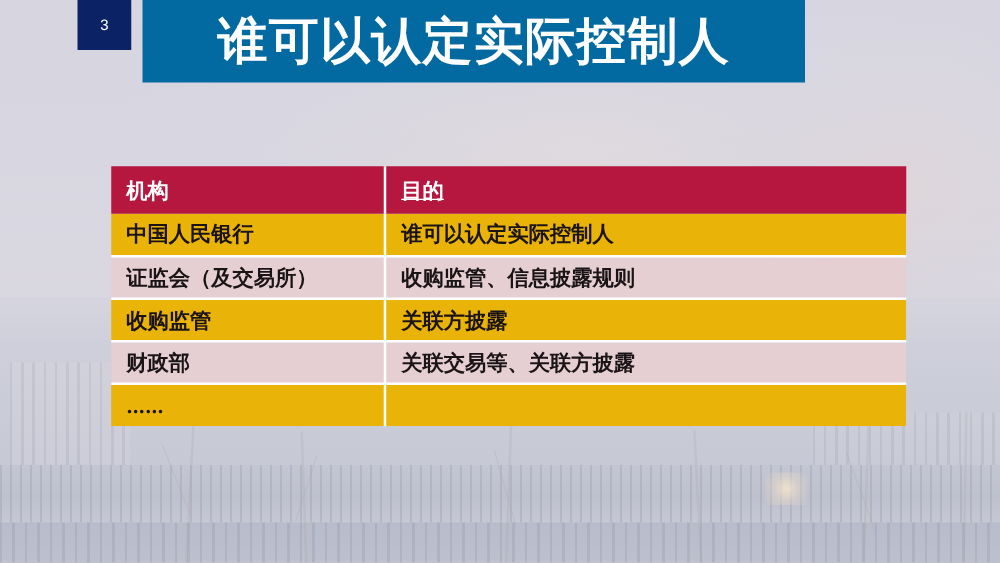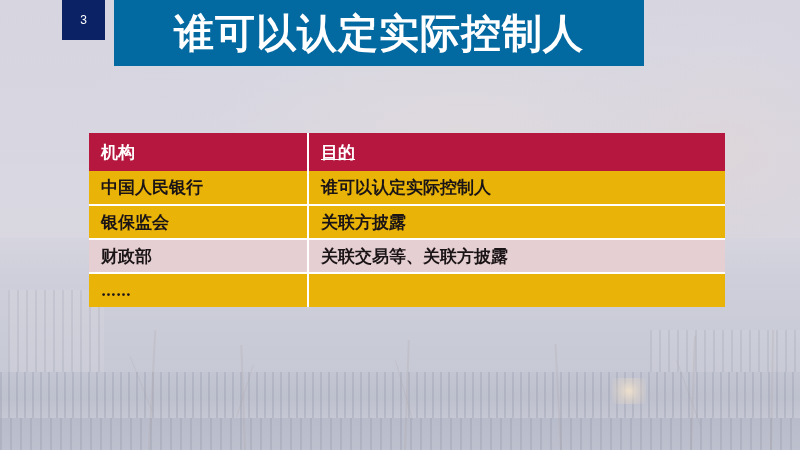--- a/index.html
+++ b/index.html
@@ -231,22 +231,26 @@
       <tr>
         <th>机构</th>
         <th>目的</th>
       </tr>
     </thead>
     <tbody>
       <tr class="light">
         <td>中国人民银行</td>
         <td>谁可以认定实际控制人</td>
       </tr>
+      <tr class="dark">
+        <td>证监会（及交易所）</td>
+        <td>收购监管、信息披露规则</td>
+      </tr>
       <tr class="light">
-        <td>银保监会</td>
+        <td>收购监管</td>
         <td>关联方披露</td>
       </tr>
       <tr class="dark">
         <td>财政部</td>
         <td>关联交易等、关联方披露</td>
       </tr>
       <tr class="light ellipsis">
         <td>……</td>
         <td></td>
       </tr>

